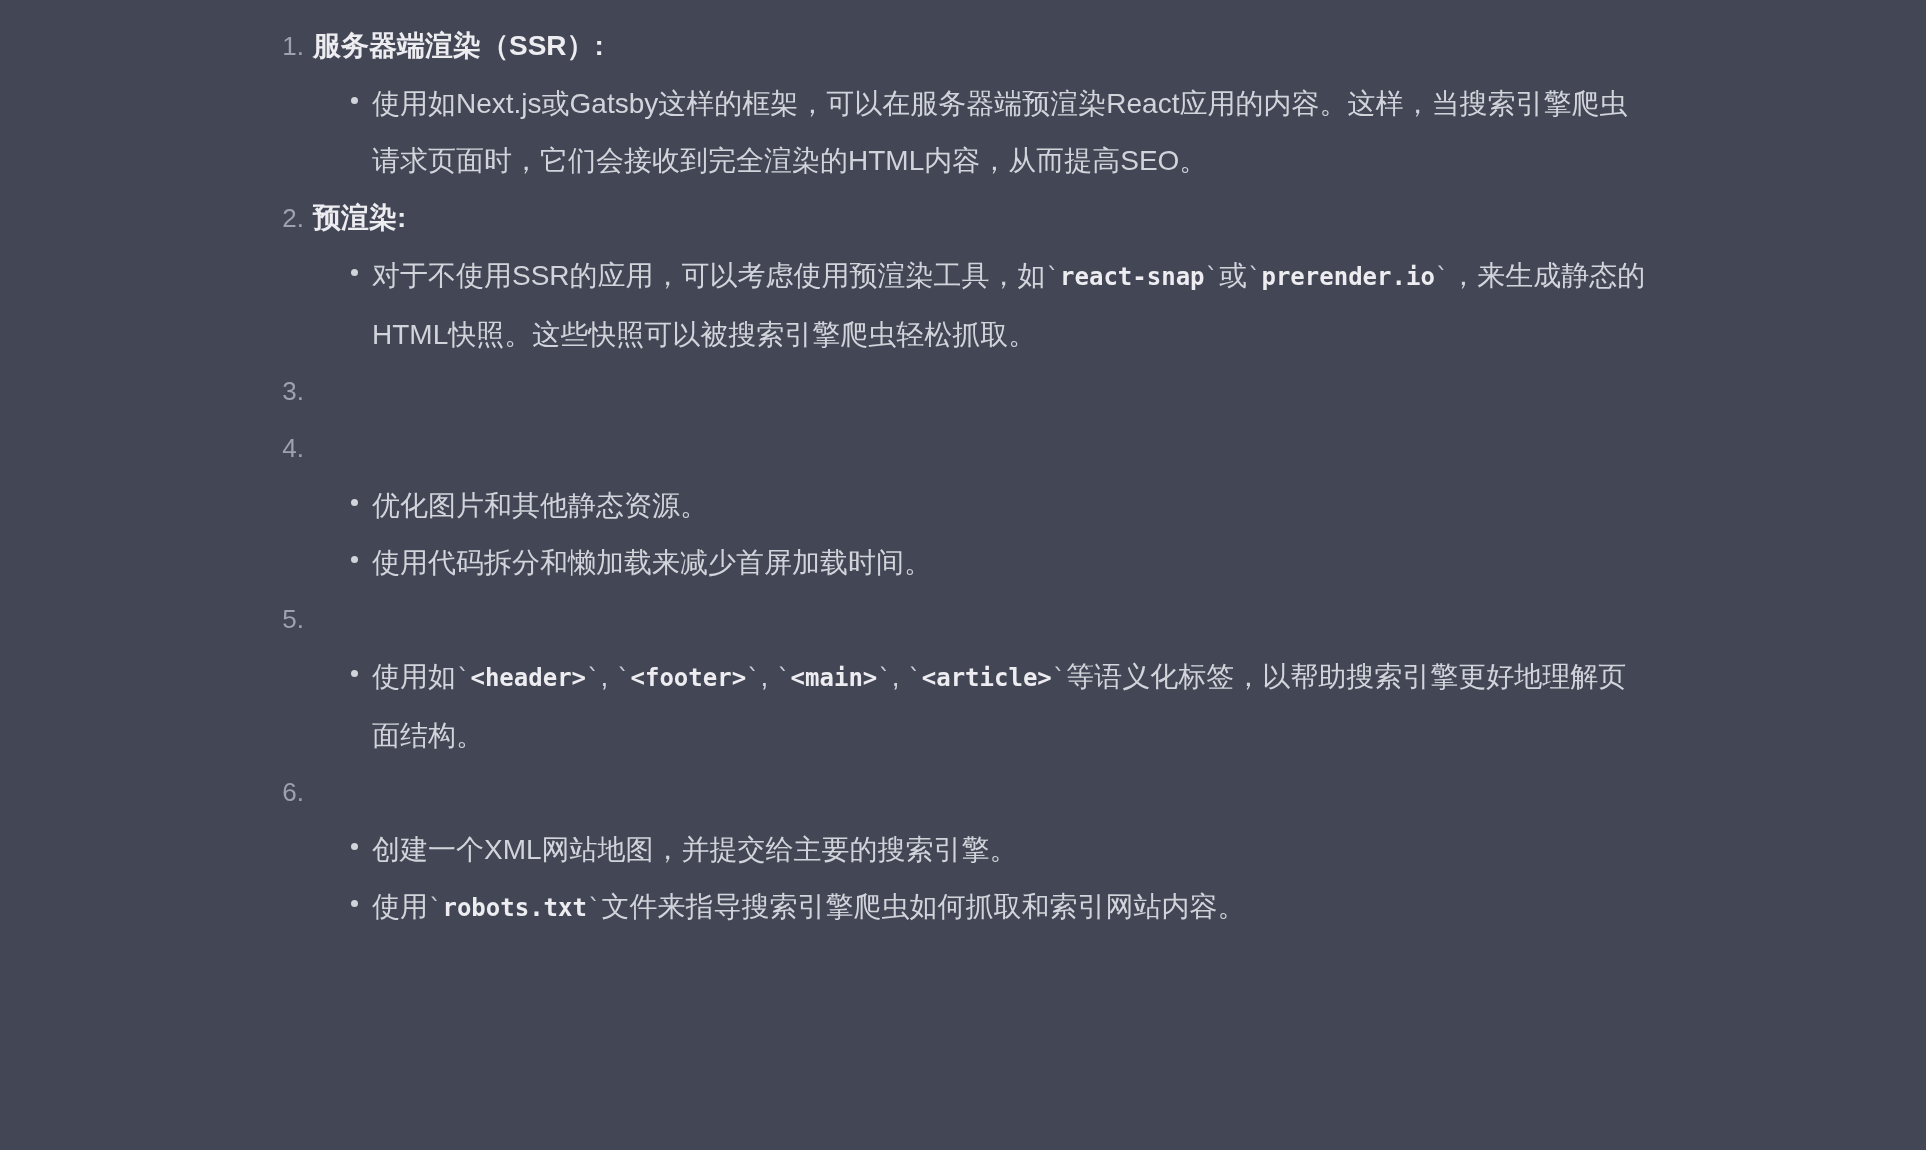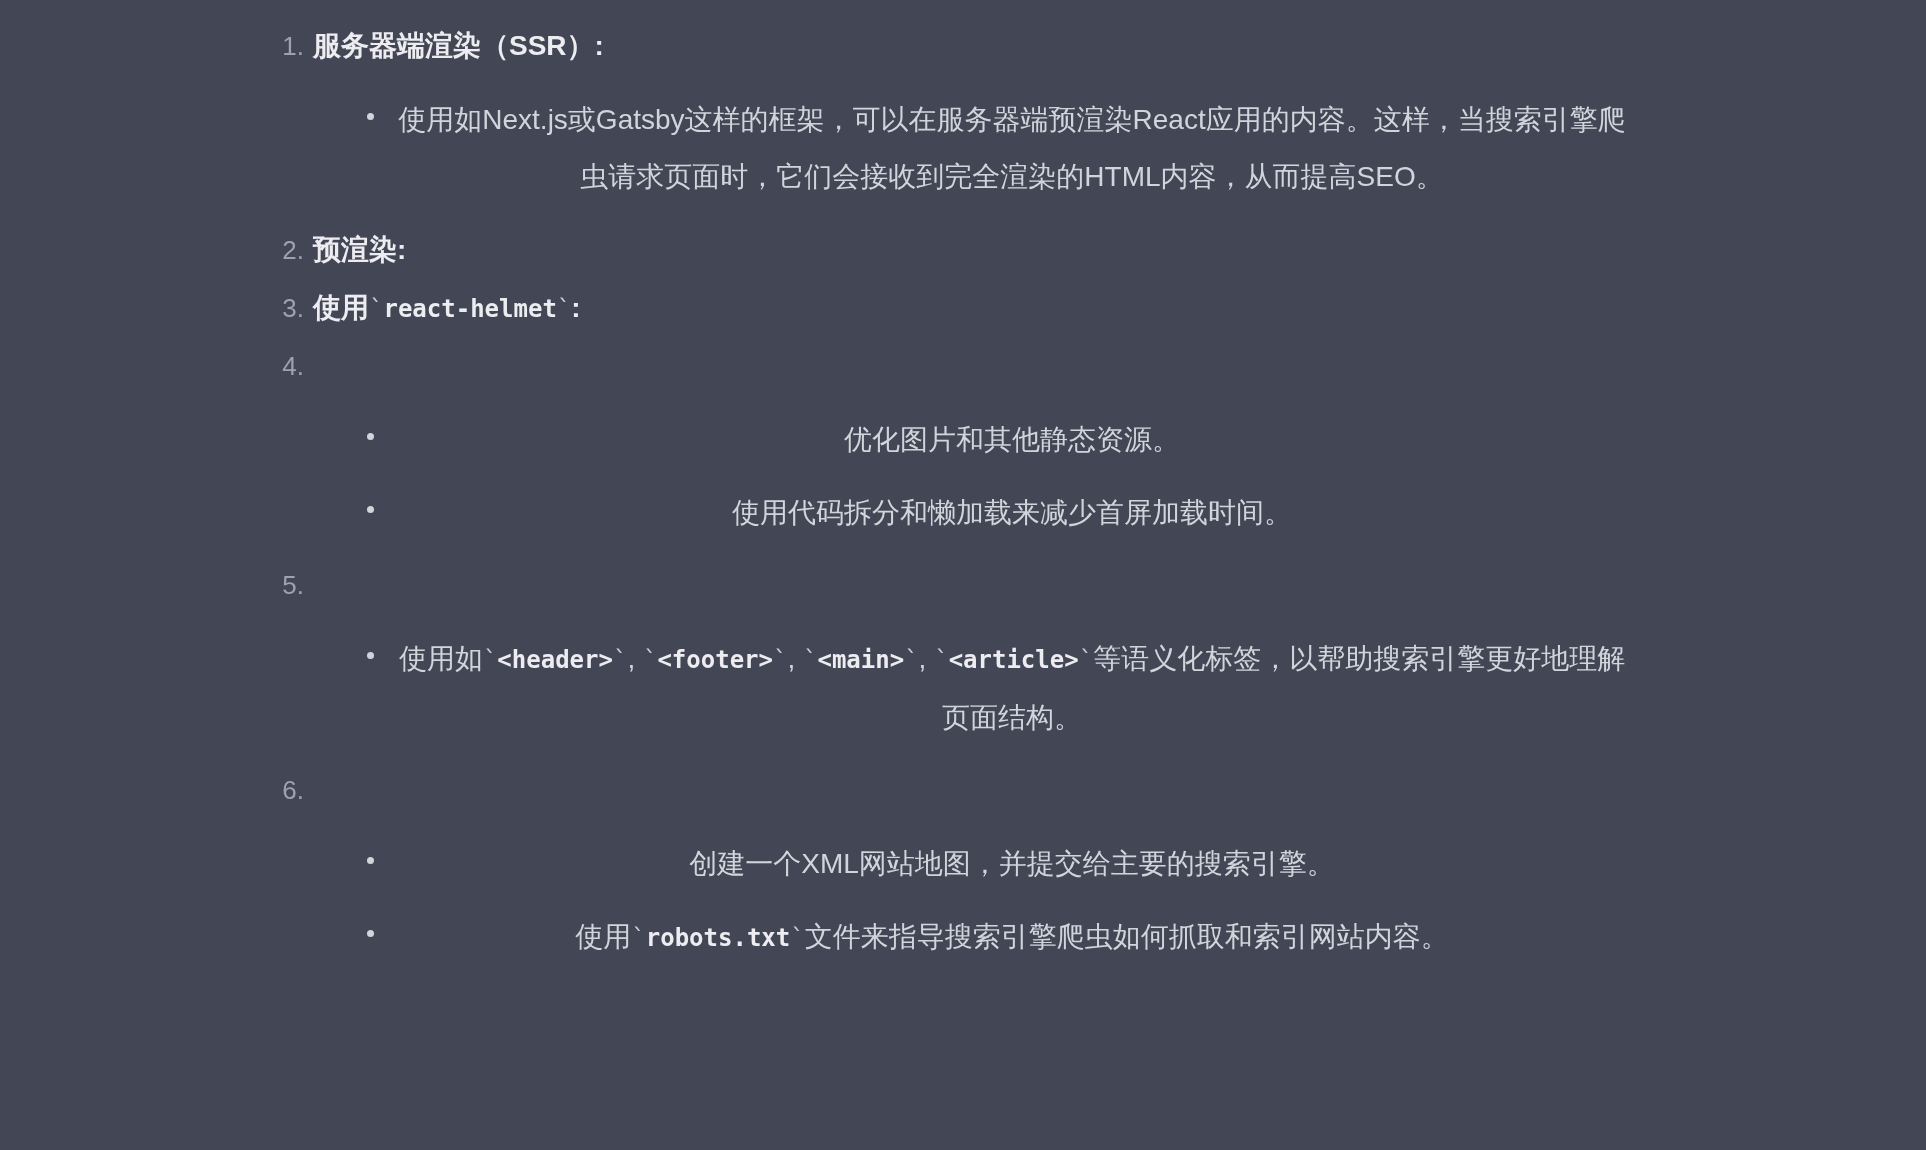--- a/index.html
+++ b/index.html
@@ -44,23 +44,22 @@
     font-size: 28px;
   }
   ul.bullets {
     list-style: none;
     margin: 0;
     padding: 0 0 0 134px;
     max-width: 1280px;
   }
   ul.bullets > li {
     position: relative;
-    margin: 16px;
+    margin: 0;
     padding: 0;
-    text-align: center;
   }
   ul.bullets > li::before {
     content: "";
     position: absolute;
     left: -21px;
     top: 22px;
     width: 7px;
     height: 7px;
     border-radius: 50%;
     background: #D1D5DB;
@@ -92,25 +91,27 @@
         </div>
         <ul class="bullets">
           <li><span>使用如Next.js或Gatsby这样的框架，可以在服务器端预渲染React应用的内容。这样，当搜索引擎爬虫请求页面时，它们会接收到完全渲染的HTML内容，从而提高SEO。</span></li>
         </ul>
       </li>
       <li>
         <div class="title-row">
           <span class="num">2.</span>
           <strong class="title"><span>预渲染:</span></strong>
         </div>
+        <ul class="bullets">
+          <li><span>对于不使用SSR的应用，可以考虑使用预渲染工具，如</span><span class="code"><span class="tick">`</span><b>react-snap</b><span class="tick">`</span></span><span>或</span><span class="code"><span class="tick">`</span><b>prerender.io</b><span class="tick">`</span></span><span>，来生成静态的HTML快照。这些快照可以被搜索引擎爬虫轻松抓取。</span></li>
+        </ul>
       </li>
       <li>
         <div class="title-row">
           <span class="num">3.</span>
-          <strong class="title"><span>使用</span><span class="code"><span class="tick">`</span><b>react-helmet</b><span class="tick">`</span></span><span>:</span></strong>
         </div>
       </li>
       <li>
         <div class="title-row">
           <span class="num">4.</span>
         </div>
         <ul class="bullets">
           <li><span>优化图片和其他静态资源。</span></li>
           <li><span>使用代码拆分和懒加载来减少首屏加载时间。</span></li>
         </ul>

